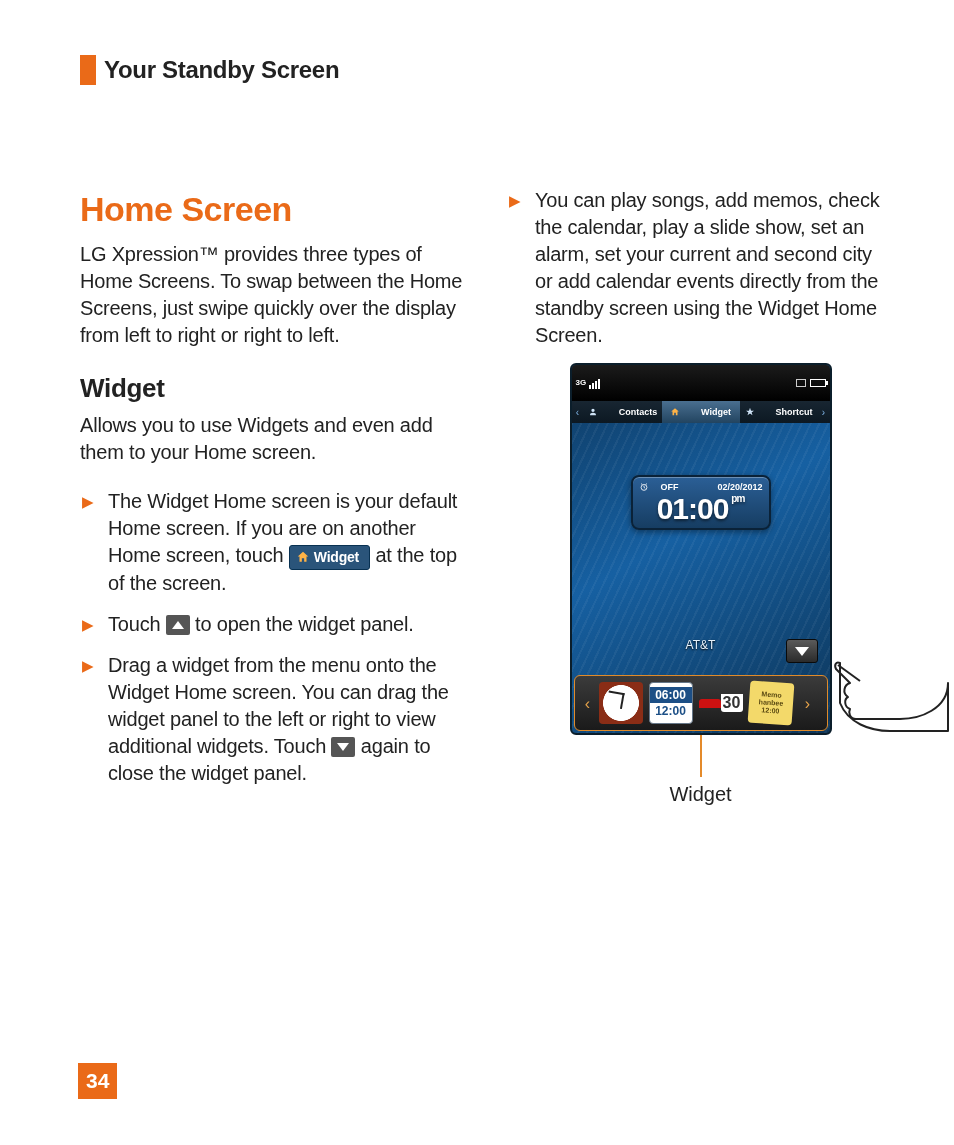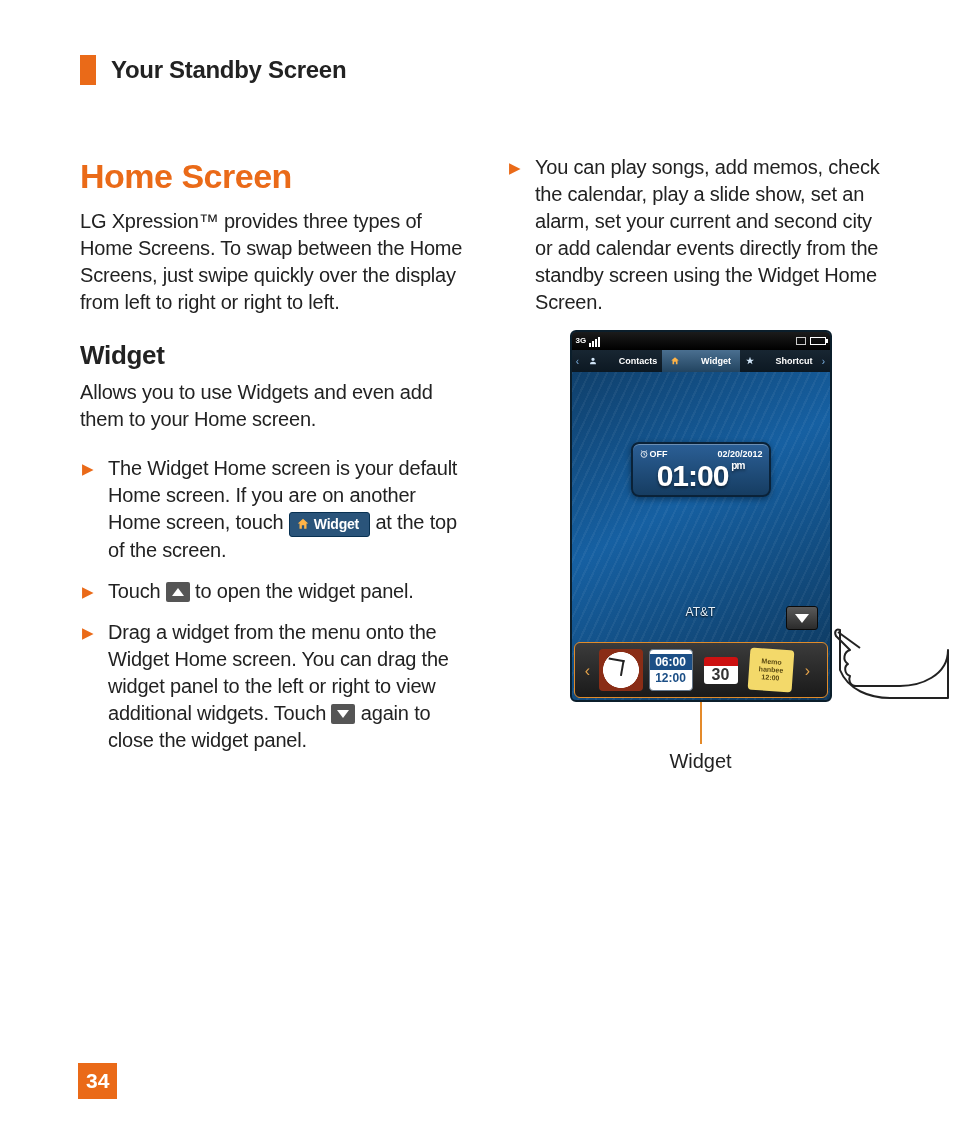--- a/index.html
+++ b/index.html
@@ -7,21 +7,21 @@
     font-family: "Helvetica Neue", Helvetica, Arial, sans-serif;
     font-stretch: condensed;
     background:#fff;
     color:#222;
     width:954px;
     height:1145px;
     position:relative;
     padding:54px 60px 0 80px;
     line-height:1.35;
   }
-  .hdr { display:flex; align-items:center; gap:15px; margin-bottom:68px; }
+  .hdr { display:flex; align-items:center; gap:8px; margin-bottom:101px; }
   .hdr-block { width:16px; height:30px; background:#ea6a18; }
   .hdr-title { font-size:24px; font-weight:700; letter-spacing:-0.3px; }
   .cols { display:flex; gap:40px; }
   .col { flex:1 1 0; min-width:0; }
   h1.orange { color:#ea6a18; font-size:34px; font-weight:700; margin-bottom:8px; letter-spacing:-0.5px;}
   p.body { font-size:20px; font-weight:400; margin-bottom:22px; letter-spacing:-0.2px; }
   h2.sub { font-size:26px; font-weight:700; margin-bottom:6px; letter-spacing:-0.3px;}
   ul.bullets { list-style:none; }
   ul.bullets li { font-size:20px; font-weight:300; padding-left:28px; position:relative; margin-bottom:14px; letter-spacing:-0.2px;}
   ul.bullets li .tri { position:absolute; left:2px; top:4px; color:#ea6a18; font-size:15px; }
@@ -43,21 +43,21 @@
   .phone-wrap { margin-top:14px; display:flex; flex-direction:column; align-items:center; position:relative; }
   .phone {
     width:262px; height:372px;
     border:2px solid #0b1e2b; border-radius:6px; overflow:hidden;
     background:
       repeating-linear-gradient(115deg, rgba(255,255,255,0.05) 0 2px, rgba(0,0,0,0) 2px 8px),
       linear-gradient(150deg, #0e3960 0%, #1660a2 45%, #0d3558 100%);
     position:relative; color:#fff;
     font-family: Arial, sans-serif;
   }
-  .p-status { height:18px; background:linear-gradient(#1b1b1b,#000); display:flex; justify-content:space-between; align-items:center; padding:0 4px; font-size:9px;}
+  .p-status { height:36px; background:linear-gradient(#1b1b1b,#000); display:flex; justify-content:space-between; align-items:center; padding:0 4px; font-size:9px;}
   .p-status .bars { display:flex; align-items:flex-end; gap:1px;}
   .p-status .bars span{ width:2px; background:#fff; display:inline-block;}
   .p-status .bars span:nth-child(1){height:4px}.p-status .bars span:nth-child(2){height:6px}.p-status .bars span:nth-child(3){height:8px}.p-status .bars span:nth-child(4){height:10px}
   .p-status .right { display:flex; gap:4px; align-items:center;}
   .p-status .right .batt{ width:16px; height:8px; border:1px solid #fff; position:relative;}
   .p-status .right .batt:after{content:"";position:absolute;right:-3px;top:1px;width:2px;height:4px;background:#fff;}
   .p-status .right .batt .fill{background:#fff;height:100%;width:80%;}
   .p-status .right .win{ width:10px;height:8px;border:1px solid #ccc;}
   .p-tabs { height:22px; display:flex; background:linear-gradient(#182632,#0c1822); }
   .p-tabs .tab { flex:1; display:flex; align-items:center; justify-content:center; gap:21px; font-size:9px; font-weight:700; position:relative;}
@@ -65,21 +65,21 @@
   .p-tabs .arL, .p-tabs .arR { width:12px; display:flex; align-items:center; justify-content:center; color:#7fb4e6; font-size:10px;}
   .p-tabs .tab .ic { width:10px; height:10px; display:inline-block;}
   .clock-widget{
     position:absolute; top:110px; left:50%; transform:translateX(-50%);
     width:140px;
     background:linear-gradient(#2b5f96,#163d62);
     border:2px solid #0a2238; border-radius:8px; padding:4px 6px;
     box-shadow:0 2px 6px rgba(0,0,0,0.4), inset 0 1px 0 rgba(255,255,255,0.3);
   }
   .clock-widget .top{ display:flex; justify-content:space-between; font-size:9px; font-weight:700;}
-  .clock-widget .top .off{display:flex;align-items:center;gap:1px;}
+  .clock-widget .top .off{display:flex;align-items:center;gap:12px;}
   .clock-widget .time{ font-size:30px; font-weight:700; text-align:center; line-height:1; text-shadow:0 2px 3px rgba(0,0,0,0.5); letter-spacing:-1px;}
   .clock-widget .time .pm{ font-size:10px; vertical-align:top; margin-left:3px;}
 
   .carrier { position:absolute; bottom:80px; left:0; right:0; text-align:center; font-size:12px; font-weight:400; color:#e6f1fb; text-shadow:0 1px 2px #000;}
   .panel-toggle {
     position:absolute; bottom:70px; right:12px;
     width:32px; height:24px;
     background:linear-gradient(#5a5a5a,#2b2b2b); border:1px solid #0a0a0a; border-radius:3px;
     display:flex; align-items:center; justify-content:center;
   }
@@ -91,21 +91,21 @@
     border:1px solid #e08b2a; border-radius:6px; margin:2px;
     display:flex; align-items:center; padding:4px 14px 4px 8px; gap:6px;
   }
   .panel .pnav{ color:#e4a24a; font-size:16px; width:10px; text-align:center;}
   .panel .witem{ width:44px; height:42px; border-radius:4px; display:flex; align-items:center; justify-content:center; font-size:9px; font-weight:700;}
   .panel .w-clock{ background:radial-gradient(circle,#fff 58%, #8a2d16 60%); position:relative;}
   .panel .w-clock:after{content:"";position:absolute;top:50%;left:50%;width:14px;height:14px;border-top:2px solid #222;border-right:2px solid #222;transform:translate(-85%,-70%) rotate(10deg);}
   .panel .w-dual{ background:#fff; color:#1c4f86; flex-direction:column; line-height:1; font-size:12px; border:1px solid #678;}
   .panel .w-dual div:first-child{background:#1c4f86;color:#fff;width:100%;text-align:center;padding:2px 0;}
   .panel .w-dual div:last-child{padding:2px 0;}
-  .panel .w-cal { flex-direction:column; line-height:1;}
+  .panel .w-cal { flex-direction:row; line-height:1;}
   .panel .w-cal .top{ background:#c11; color:#fff; font-size:7px; width:34px; text-align:center; border-radius:3px 3px 0 0; padding:1px 0;}
   .panel .w-cal .day{ background:#fff; color:#333; width:34px; text-align:center; font-size:16px; border-radius:0 0 3px 3px; padding:1px 0;}
   .panel .w-memo{ background:#f3d96a; color:#5b4a12; font-size:7px; flex-direction:column; line-height:1.1; transform:rotate(4deg);}
 
   .hand {
     position:absolute; top:280px; right:-56px;
     width:120px; height:90px;
   }
   .callout-line {
     width:2px; height:44px; background:#e48a2a; margin-top:-2px;

